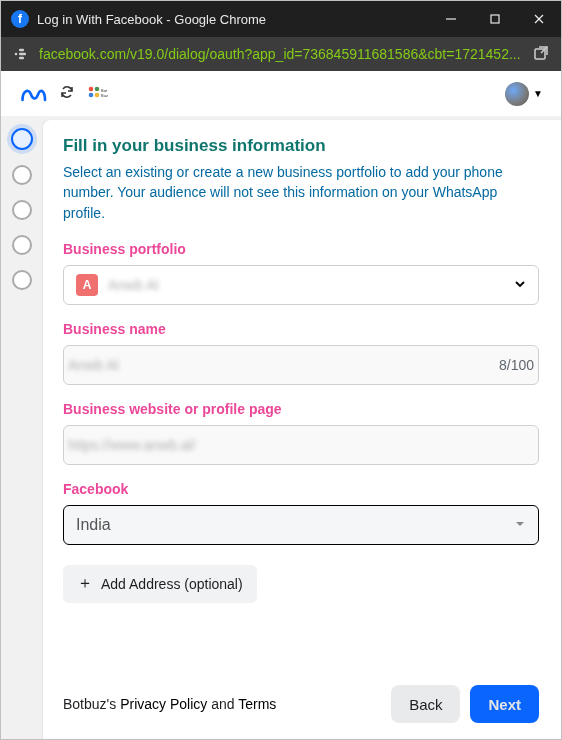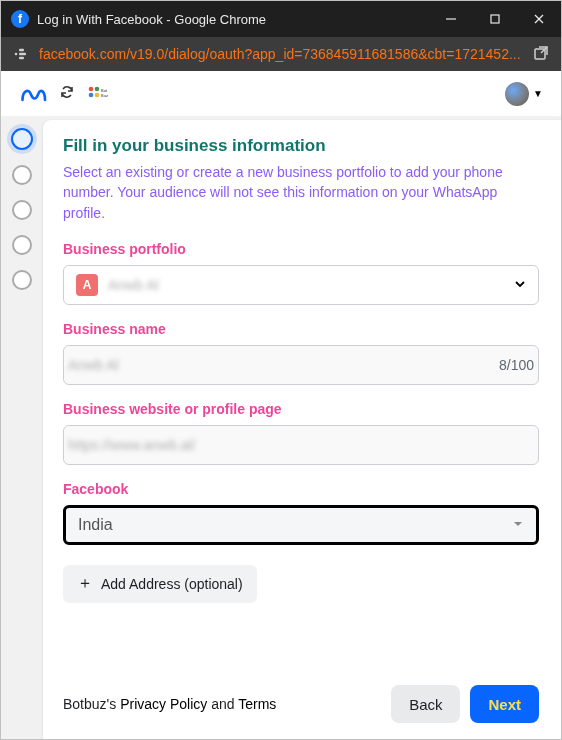--- a/index.html
+++ b/index.html
@@ -5,21 +5,21 @@
   * { box-sizing: border-box; margin: 0; padding: 0; font-family: -apple-system, BlinkMacSystemFont, "Segoe UI", Helvetica, Arial, sans-serif; }
   body { width: 562px; height: 740px; background: #fff; overflow: hidden; border: 1px solid #c0c0c0;}
   
   .titlebar { background: #1f1f1f; height: 36px; display: flex; align-items: center; color: #e8e8e8; font-size: 13px; }
   .titlebar .fb-icon { width: 18px; height: 18px; background: #1877f2; border-radius: 50%; display:flex; align-items:center; justify-content:center; color:#fff; font-weight:bold; font-size:12px; margin-left:10px; margin-right:8px;}
   .titlebar .title { flex:1; }
   .titlebar .winbtns { display:flex; }
   .titlebar .winbtn { width:44px; height:36px; display:flex; align-items:center; justify-content:center; cursor:pointer; }
   .titlebar .winbtn svg { width:12px; height:12px; stroke:#e8e8e8; }
   
-  .addressbar { background: #3c3c3c; height: 34px; display:flex; align-items:center; padding: 0 10px; color:#f97316; font-size: 14px; gap:10px;}
+  .addressbar { background: #3c3c3c; height: 34px; display:flex; align-items:center; padding: 0 10px; color:#84cc16; font-size: 14px; gap:10px;}
   .addressbar .lock { width:18px; height:18px; display:flex; align-items:center; justify-content:center; font-size:14px;}
   .addressbar .url { flex:1; white-space:nowrap; overflow:hidden; text-overflow:ellipsis;}
   .addressbar .open-icon { width:18px; height:18px; }
   
   .app-header { height:45px; display:flex; align-items:center; padding: 0 18px; justify-content:space-between; background:#fff;}
   .app-header .left { display:flex; align-items:center; gap:12px;}
   .meta-logo { width:28px; height:18px; }
   .meta-logo svg { width:28px; height:18px; }
   .sync-icon { font-size:14px; color:#333; }
   .botbuz-icon { width:22px; height:18px; }
@@ -32,46 +32,46 @@
   .stepper { width:42px; padding-top:8px; display:flex; flex-direction:column; align-items:center; background:#f1f1f1;}
   .step-circle { width:20px; height:20px; border:2px solid #0866ff; border-radius:50%; margin:6px 0; background:#fff;}
   .step-circle.active { box-shadow: 0 0 0 4px rgba(8,102,255,0.15); background:#e7f0ff; width:22px; height:22px; margin-top:4px;}
   .step-circle.inactive { border-color:#aaa; }
   .step-connector { width:1px; height:3px; background:transparent; }
   
   .card { flex:1; background:#fff; border-radius:8px 0 0 0; margin-top:4px; box-shadow: -1px 0 2px rgba(0,0,0,0.06); display:flex; flex-direction:column; }
   .card-content { padding: 16px 22px 10px 20px; flex:1; overflow:auto;}
   
   .heading { font-size:17px; font-weight:600; color:#0f766e; margin-bottom:6px; }
-  .subtext { font-size:14px; color:#8b5cf6; line-height:1.45; margin-bottom:18px; }
+  .subtext { font-size:14px; color:#0369a1; line-height:1.45; margin-bottom:18px; }
   
   .field-label { font-size:14px; font-weight:600; color:#ec4899; margin-bottom:8px; }
   .field-group { margin-bottom:16px; }
   
   .dropdown { border:1px solid #ccd0d5; border-radius:6px; height:40px; display:flex; align-items:center; padding:0 12px; cursor:pointer; background:#fff;}
   .dropdown .chevron { margin-left:auto; }
   .portfolio-badge { width:22px; height:22px; background:#f07070; border-radius:4px; display:flex; align-items:center; justify-content:center; color:#fff; font-size:12px; font-weight:600; margin-right:10px;}
   .blurred-text { color:#b0b0b0; filter: blur(2.5px); font-size:14px; }
   
   .text-input { border:1px solid #ccd0d5; border-radius:6px; height:40px; display:flex; align-items:center; padding:0 4px; background:#f9f9f9;}
   .text-input .counter { margin-left:auto; color:#606770; font-size:14px;}
   
-  .country-select { border:3px solid #000000; border-radius:6px; height:40px; display:flex; align-items:center; padding:0 12px; background:#f5f6f7; cursor:pointer; color:#555;}
+  .country-select { border:1px solid #000000; border-radius:6px; height:40px; display:flex; align-items:center; padding:0 12px; background:#f5f6f7; cursor:pointer; color:#555;}
   .country-select .chevron { margin-left:auto; color:#888;}
   
   .add-address-btn { display:inline-flex; align-items:center; gap:8px; background:#f1f2f3; border:none; border-radius:6px; height:38px; padding:0 14px; font-size:14px; color:#1c1e21; cursor:pointer; margin-top:4px;}
   .add-address-btn .plus { font-size:16px; font-weight:400;}
   
   .footer { padding: 14px 22px 18px 20px; display:flex; align-items:center; }
   .footer-text { font-size:14px; color:#1c1e21; }
   .footer-text .link { color:#000000; cursor:pointer; }
   .footer-buttons { margin-left:auto; display:flex; gap:10px;}
   .btn { height:38px; padding:0 18px; border-radius:8px; font-size:15px; font-weight:500; cursor:pointer; border:none; display:flex; align-items:center;}
   .btn-back { background:#e9eaec; color:#1c1e21;}
-  .btn-next { background:#0866ff; color:#fde047; font-weight:600;}
+  .btn-next { background:#0866ff; color:#e5e5e5; font-weight:600;}
   
   .chev-svg { width:12px; height:12px; }
 </style>
 </head>
 <body>
 
 <div class="titlebar">
   <div class="fb-icon">f</div>
   <div class="title">Log in With Facebook - Google Chrome</div>
   <div class="winbtns">

